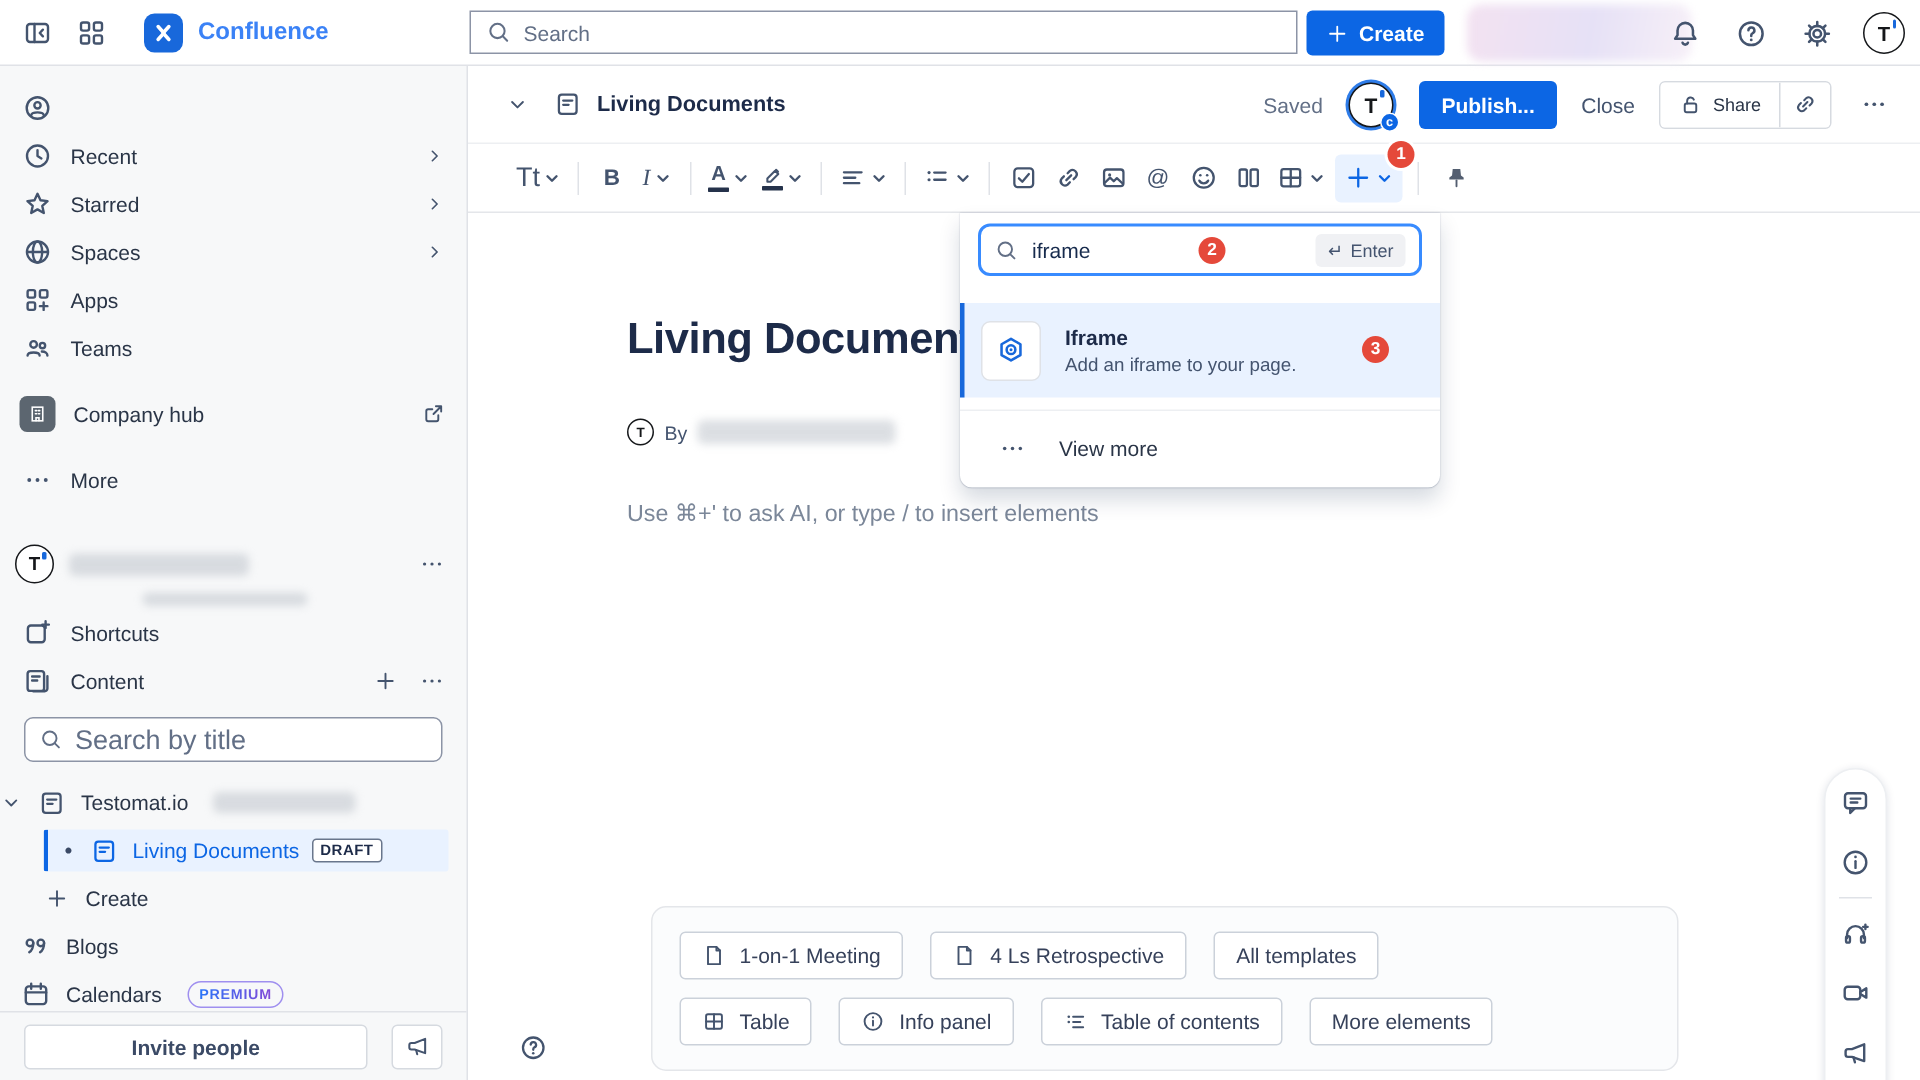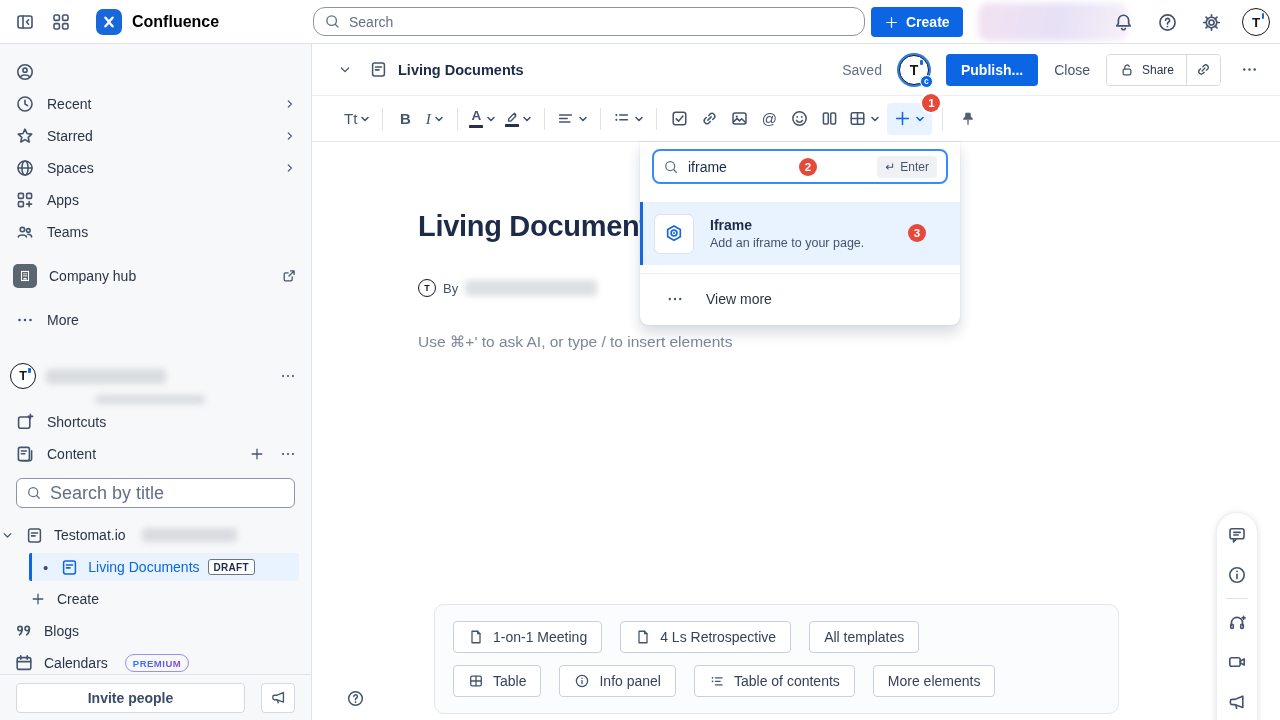--- a/index.html
+++ b/index.html
@@ -12,22 +12,22 @@
   svg.ic.dim *{stroke:#626F86}
   button{font-family:inherit}
   ::placeholder{color:#626F86;opacity:1}
 
   
   .topbar{position:absolute;top:0;left:0;right:0;height:44px;background:#fff;border-bottom:1px solid #E0E2E7;z-index:40}
   .tb-left{position:absolute;left:10px;top:0;height:44px;display:flex;align-items:center;gap:6px}
   .icbtn{width:30px;height:30px;border:none;background:transparent;border-radius:4px;display:flex;align-items:center;justify-content:center;cursor:pointer}
   .logo-wrap{display:flex;align-items:center;gap:10px;margin-left:14px}
   .logo-sq{width:26px;height:26px;border-radius:7px;background:#1868DB;display:flex;align-items:center;justify-content:center}
-  .brand-name{font-size:16px;font-weight:700;color:#000000}
-  .tb-search{position:absolute;left:313px;top:7px;width:552px;height:29px;border:1px solid #8C94A6;border-radius:12px;background:#fff;display:flex;align-items:center;gap:8px;padding:0 10px}
+  .brand-name{font-size:16px;font-weight:700;color:#3b82f6}
+  .tb-search{position:absolute;left:313px;top:7px;width:552px;height:29px;border:1px solid #8C94A6;border-radius:0;background:#fff;display:flex;align-items:center;gap:8px;padding:0 10px}
   .tb-search input{border:none;outline:none;flex:1;font-size:14px;background:transparent;color:#172B4D;font-family:inherit}
   .create-btn{position:absolute;left:871px;top:7px;height:30px;padding:0 13px;background:#0C66E4;border:none;border-radius:4px;color:#fff;font-size:14px;font-weight:600;display:flex;align-items:center;gap:7px;cursor:pointer}
   .tb-redact{position:absolute;left:978px;top:3px;width:150px;height:38px;border-radius:10px;background:linear-gradient(100deg,#F3E2F1,#E6E1F6 55%,#F7F0F8);filter:blur(3px)}
   .tb-right{position:absolute;right:8px;top:0;height:44px;display:flex;align-items:center;gap:14px}
   .tlogo{position:relative;background:#fff;border:1.6px solid #15171A;border-radius:50%;display:flex;align-items:center;justify-content:center;font-weight:800;color:#15171A;flex:none}
   .tlogo .tick{position:absolute;width:2.5px;height:5.5px;background:#1868DB;border-radius:1px;right:18%;top:16%}
   .av28{width:28px;height:28px;font-size:13.5px}
   .av30{width:30px;height:30px;font-size:14px}
   .av26{width:26px;height:26px;font-size:12.5px}
   .av18{width:18px;height:18px;font-size:9px;border-width:1.2px}
@@ -68,21 +68,21 @@
   .collab-badge{position:absolute;right:-4px;bottom:-3px;width:13px;height:13px;border-radius:50%;background:#0C66E4;border:1.5px solid #fff;color:#fff;font-size:8.5px;font-weight:700;display:flex;align-items:center;justify-content:center}
   .publish-btn{height:32px;padding:0 15px;background:#0C66E4;color:#fff;border:none;border-radius:4px;font-size:14px;font-weight:600;cursor:pointer}
   .close-btn{background:none;border:none;font-size:14px;color:#44546F;font-weight:500;cursor:pointer;padding:0 3px}
   .share-group{display:flex;height:32px;border:1px solid #D6DAE0;border-radius:4px;overflow:hidden;background:#fff}
   .share-main{display:flex;align-items:center;gap:7px;padding:0 12px;font-size:12px;font-weight:500;color:#2A3547;border:none;background:#fff;cursor:pointer}
   .share-link{width:34px;border:none;border-left:1px solid #D6DAE0;background:#fff;display:flex;align-items:center;justify-content:center;cursor:pointer}
 
   .toolbar{position:absolute;top:52px;left:0;right:0;height:46px;border-bottom:1px solid #E4E6EA;display:flex;align-items:center;padding-left:28px}
   .tbtn{height:32px;min-width:30px;padding:0 4px;border:none;background:transparent;border-radius:4px;display:flex;align-items:center;justify-content:center;gap:2px;color:#44546E;cursor:pointer}
   .tdiv{width:1px;height:22px;background:#DFE2E7;margin:0 7px;flex:none}
-  .tt{font-size:15px;font-weight:500;color:#44546E}
+  .tt{font-size:18px;font-weight:500;color:#44546E}
   .bglyph{font-size:15px;font-weight:800;color:#44546E}
   .iglyph{font-size:15.5px;font-style:italic;font-family:"Liberation Serif",serif;color:#44546E}
   .stack{display:flex;flex-direction:column;align-items:center;line-height:1}
   .stack .bar{width:14px;height:3px;background:#25324B;margin-top:2px;border-radius:.5px}
   .aglyph{font-size:13.5px;font-weight:700;color:#44546E}
   .atglyph{font-size:15px;font-weight:500;color:#44546E}
   .plus-btn{background:#E9F2FF;position:relative;padding:0 6px;margin-left:2px}
   .badge{min-width:18px;height:18px;border-radius:50%;background:#E5493A;color:#fff;font-size:11.5px;font-weight:700;display:flex;align-items:center;justify-content:center}
   .ring{box-shadow:0 0 0 2px #fff}
   .badge1{position:absolute;top:-9px;right:-8px}

